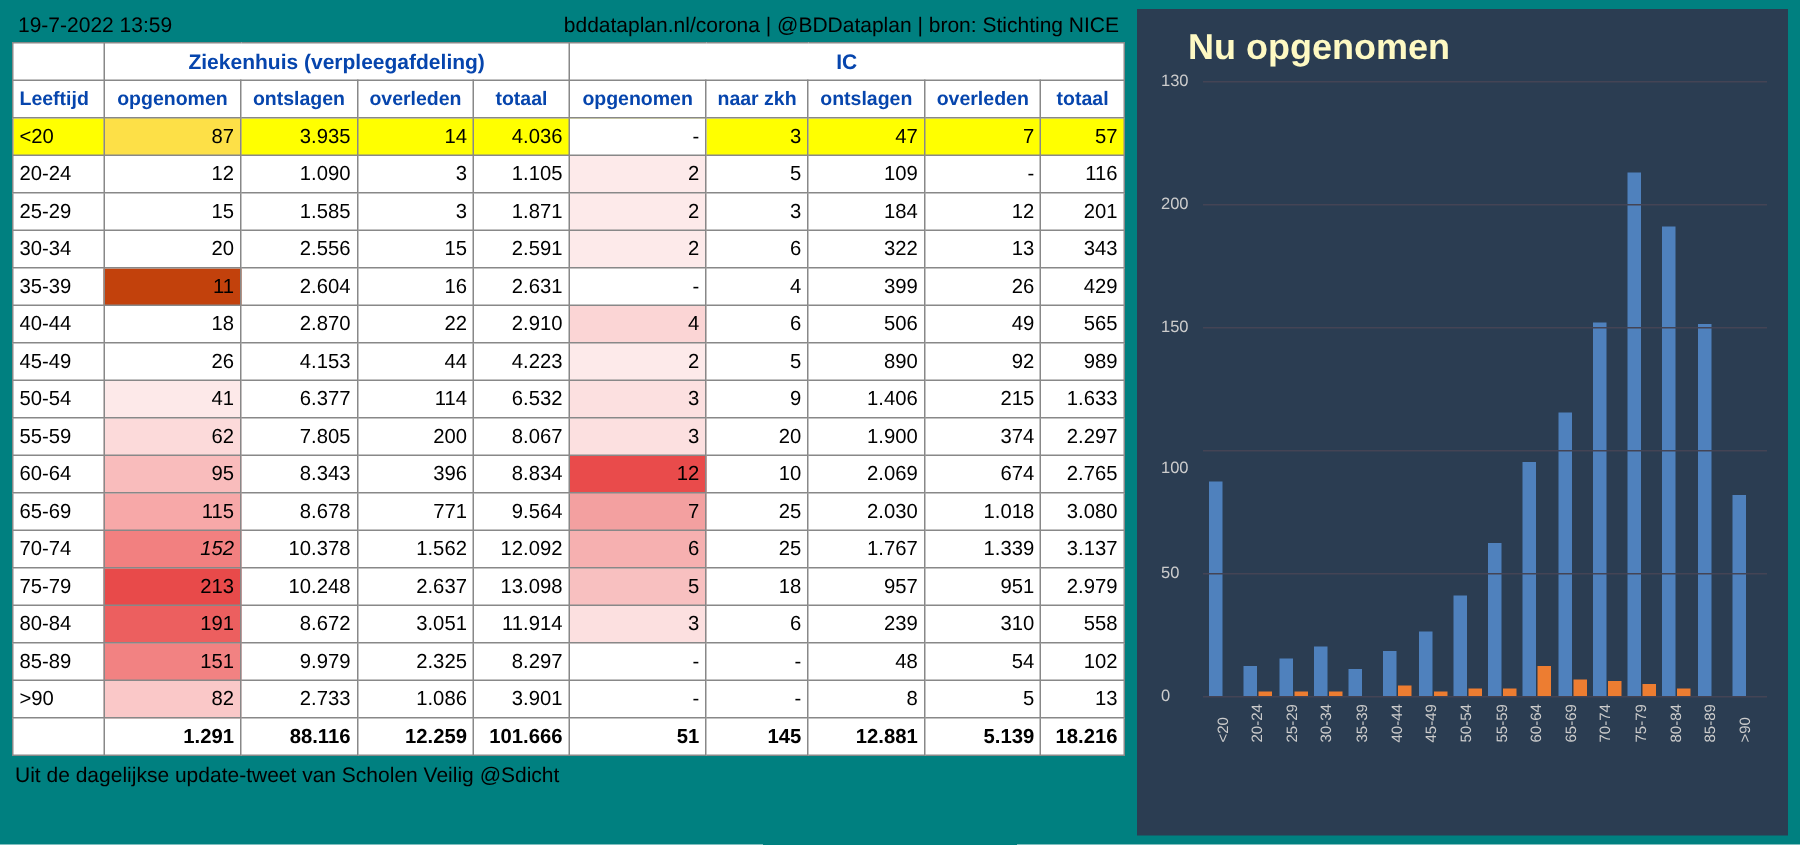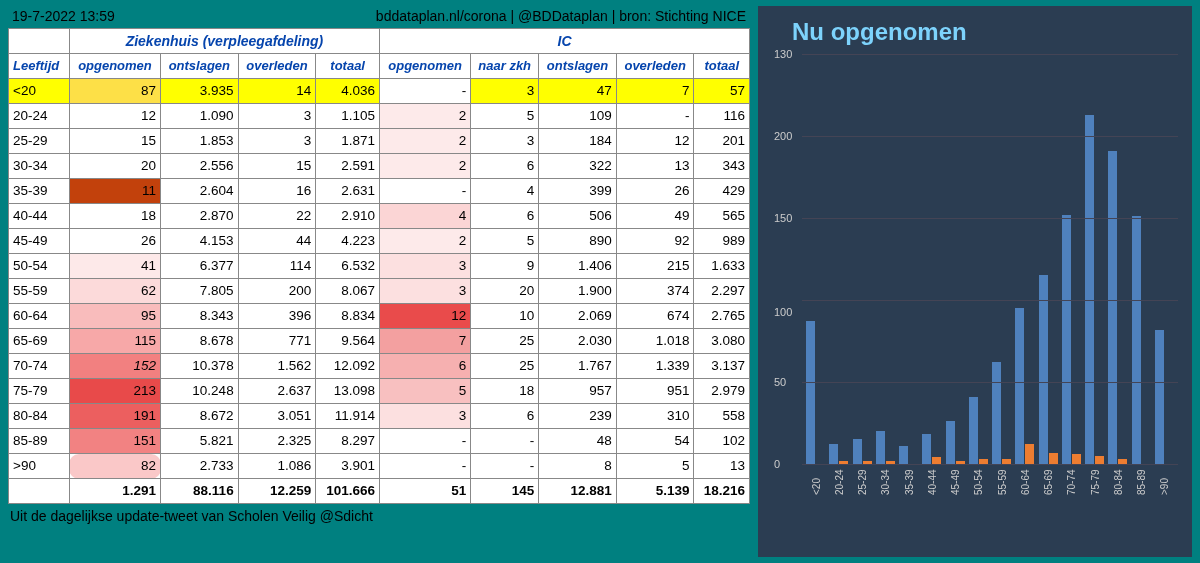--- a/index.html
+++ b/index.html
@@ -3,27 +3,27 @@
 <meta charset="utf-8">
 <style>
   * { box-sizing: border-box; margin: 0; padding: 0; }
   body { background: #008080; font-family: Arial, sans-serif; font-size: 13px; color: #000; width: 1200px; height: 563px; overflow: hidden; }
   .container { display: flex; padding: 6px 8px; gap: 8px; height: 100%; }
   .left { flex: 0 0 742px; display: flex; flex-direction: column; }
   .right { flex: 1; background: #2b3d52; padding: 8px 14px 4px 14px; position: relative; }
   .header { display: flex; justify-content: space-between; color: #000; font-size: 14px; padding: 2px 4px 4px 4px; }
   table { border-collapse: collapse; background: #fff; width: 100%; font-size: 13.5px; }
   th, td { border: 1px solid #888; padding: 2px 4px; text-align: right; height: 24px; line-height: 20px; }
-  th { font-weight: bold; text-align: center; font-style: italic; }
+  th { font-weight: bold; text-align: center; }
   .group-h th { color: #0645AD; font-weight: bold; font-size: 14px; }
   .col-h th { color: #0645AD; font-weight: bold; font-size: 13px; }
   .age { text-align: left; }
   .tot-row td { font-weight: bold; }
   .footer { font-size: 14px; color: #000; padding: 4px 2px; }
-  .chart-title { color: #7dd3fc; font-size: 24px; font-weight: bold; margin: 4px 0 8px 20px; }
+  .chart-title { color: #fef9c3; font-size: 24px; font-weight: bold; margin: 4px 0 8px 20px; }
   .legend { display: flex; gap: 18px; margin-left: 20px; margin-bottom: 6px; }
   .legend-item { display: flex; align-items: center; gap: 5px; color: #ccc; font-size: 11px; }
   .sw { width: 10px; height: 10px; }
   .plot { position: relative; height: 410px; margin-left: 30px; }
   .ytick { position: absolute; left: -28px; color: #ccc; font-size: 11px; transform: translateY(-50%); }
   .grid { position: absolute; left: 0; right: 0; border-top: 1px solid #445; }
   .bars { position: absolute; inset: 0; display: flex; align-items: flex-end; justify-content: space-around; padding: 0 2px; }
   .bg { flex: 1; display: flex; align-items: flex-end; justify-content: center; gap: 1px; height: 100%; position: relative; }
   .bar { width: 9px; }
   .bz { background: #4f81bd; }
@@ -80,21 +80,21 @@
             <td>1.105</td>
             <td style="background: rgb(253, 234, 234);">2</td>
             <td>5</td>
             <td>109</td>
             <td>-</td>
             <td>116</td>
           </tr>
           <tr>
             <td class="age">25-29</td>
             <td style="background: rgb(255, 255, 255);">15</td>
-            <td>1.853</td>
+            <td>1.585</td>
             <td>3</td>
             <td>1.871</td>
             <td style="background: rgb(253, 234, 234);">2</td>
             <td>3</td>
             <td>184</td>
             <td>12</td>
             <td>201</td>
           </tr>
           <tr>
             <td class="age">30-34</td>
@@ -224,32 +224,32 @@
             <td>11.914</td>
             <td style="background: rgb(252, 224, 224);">3</td>
             <td>6</td>
             <td>239</td>
             <td>310</td>
             <td>558</td>
           </tr>
           <tr>
             <td class="age">85-89</td>
             <td style="background: rgb(242, 130, 130);">151</td>
-            <td>5.821</td>
+            <td>9.979</td>
             <td>2.325</td>
             <td>8.297</td>
             <td style="background: rgb(255, 255, 255);">-</td>
             <td>-</td>
             <td>48</td>
             <td>54</td>
             <td>102</td>
           </tr>
           <tr>
             <td class="age">&gt;90</td>
-            <td style="background: rgb(250, 200, 200); border-radius: 10px;">82</td>
+            <td style="background: rgb(250, 200, 200);">82</td>
             <td>2.733</td>
             <td>1.086</td>
             <td>3.901</td>
             <td style="background: rgb(255, 255, 255);">-</td>
             <td>-</td>
             <td>8</td>
             <td>5</td>
             <td>13</td>
           </tr>
           <tr class="tot-row">

